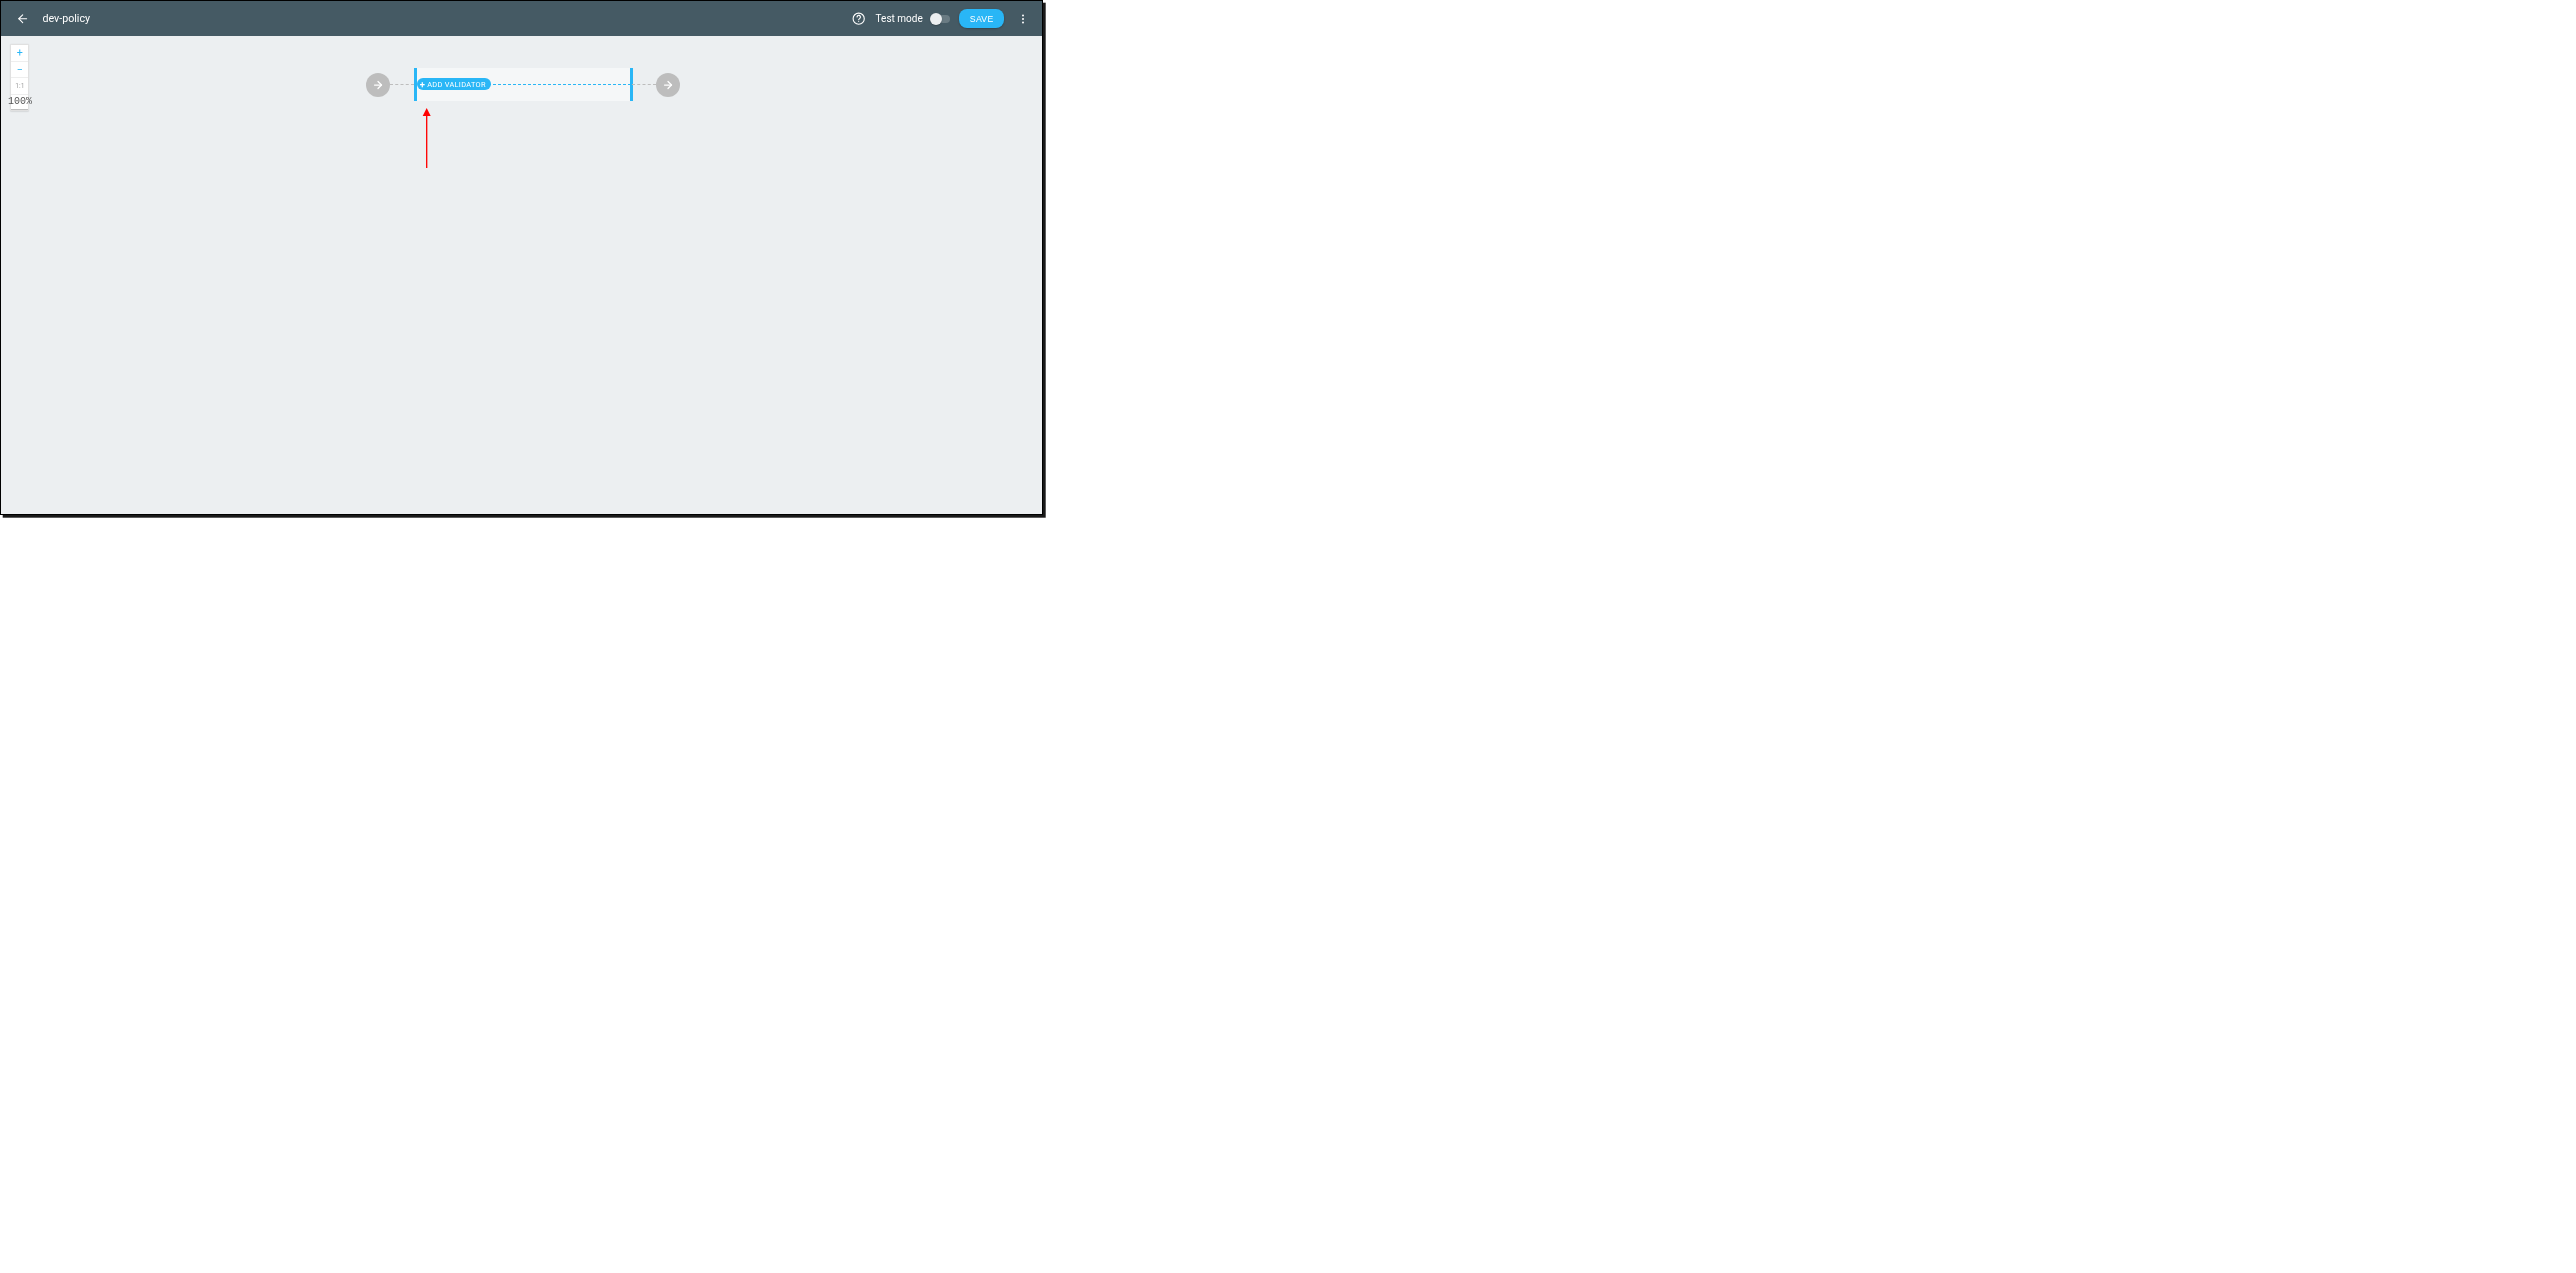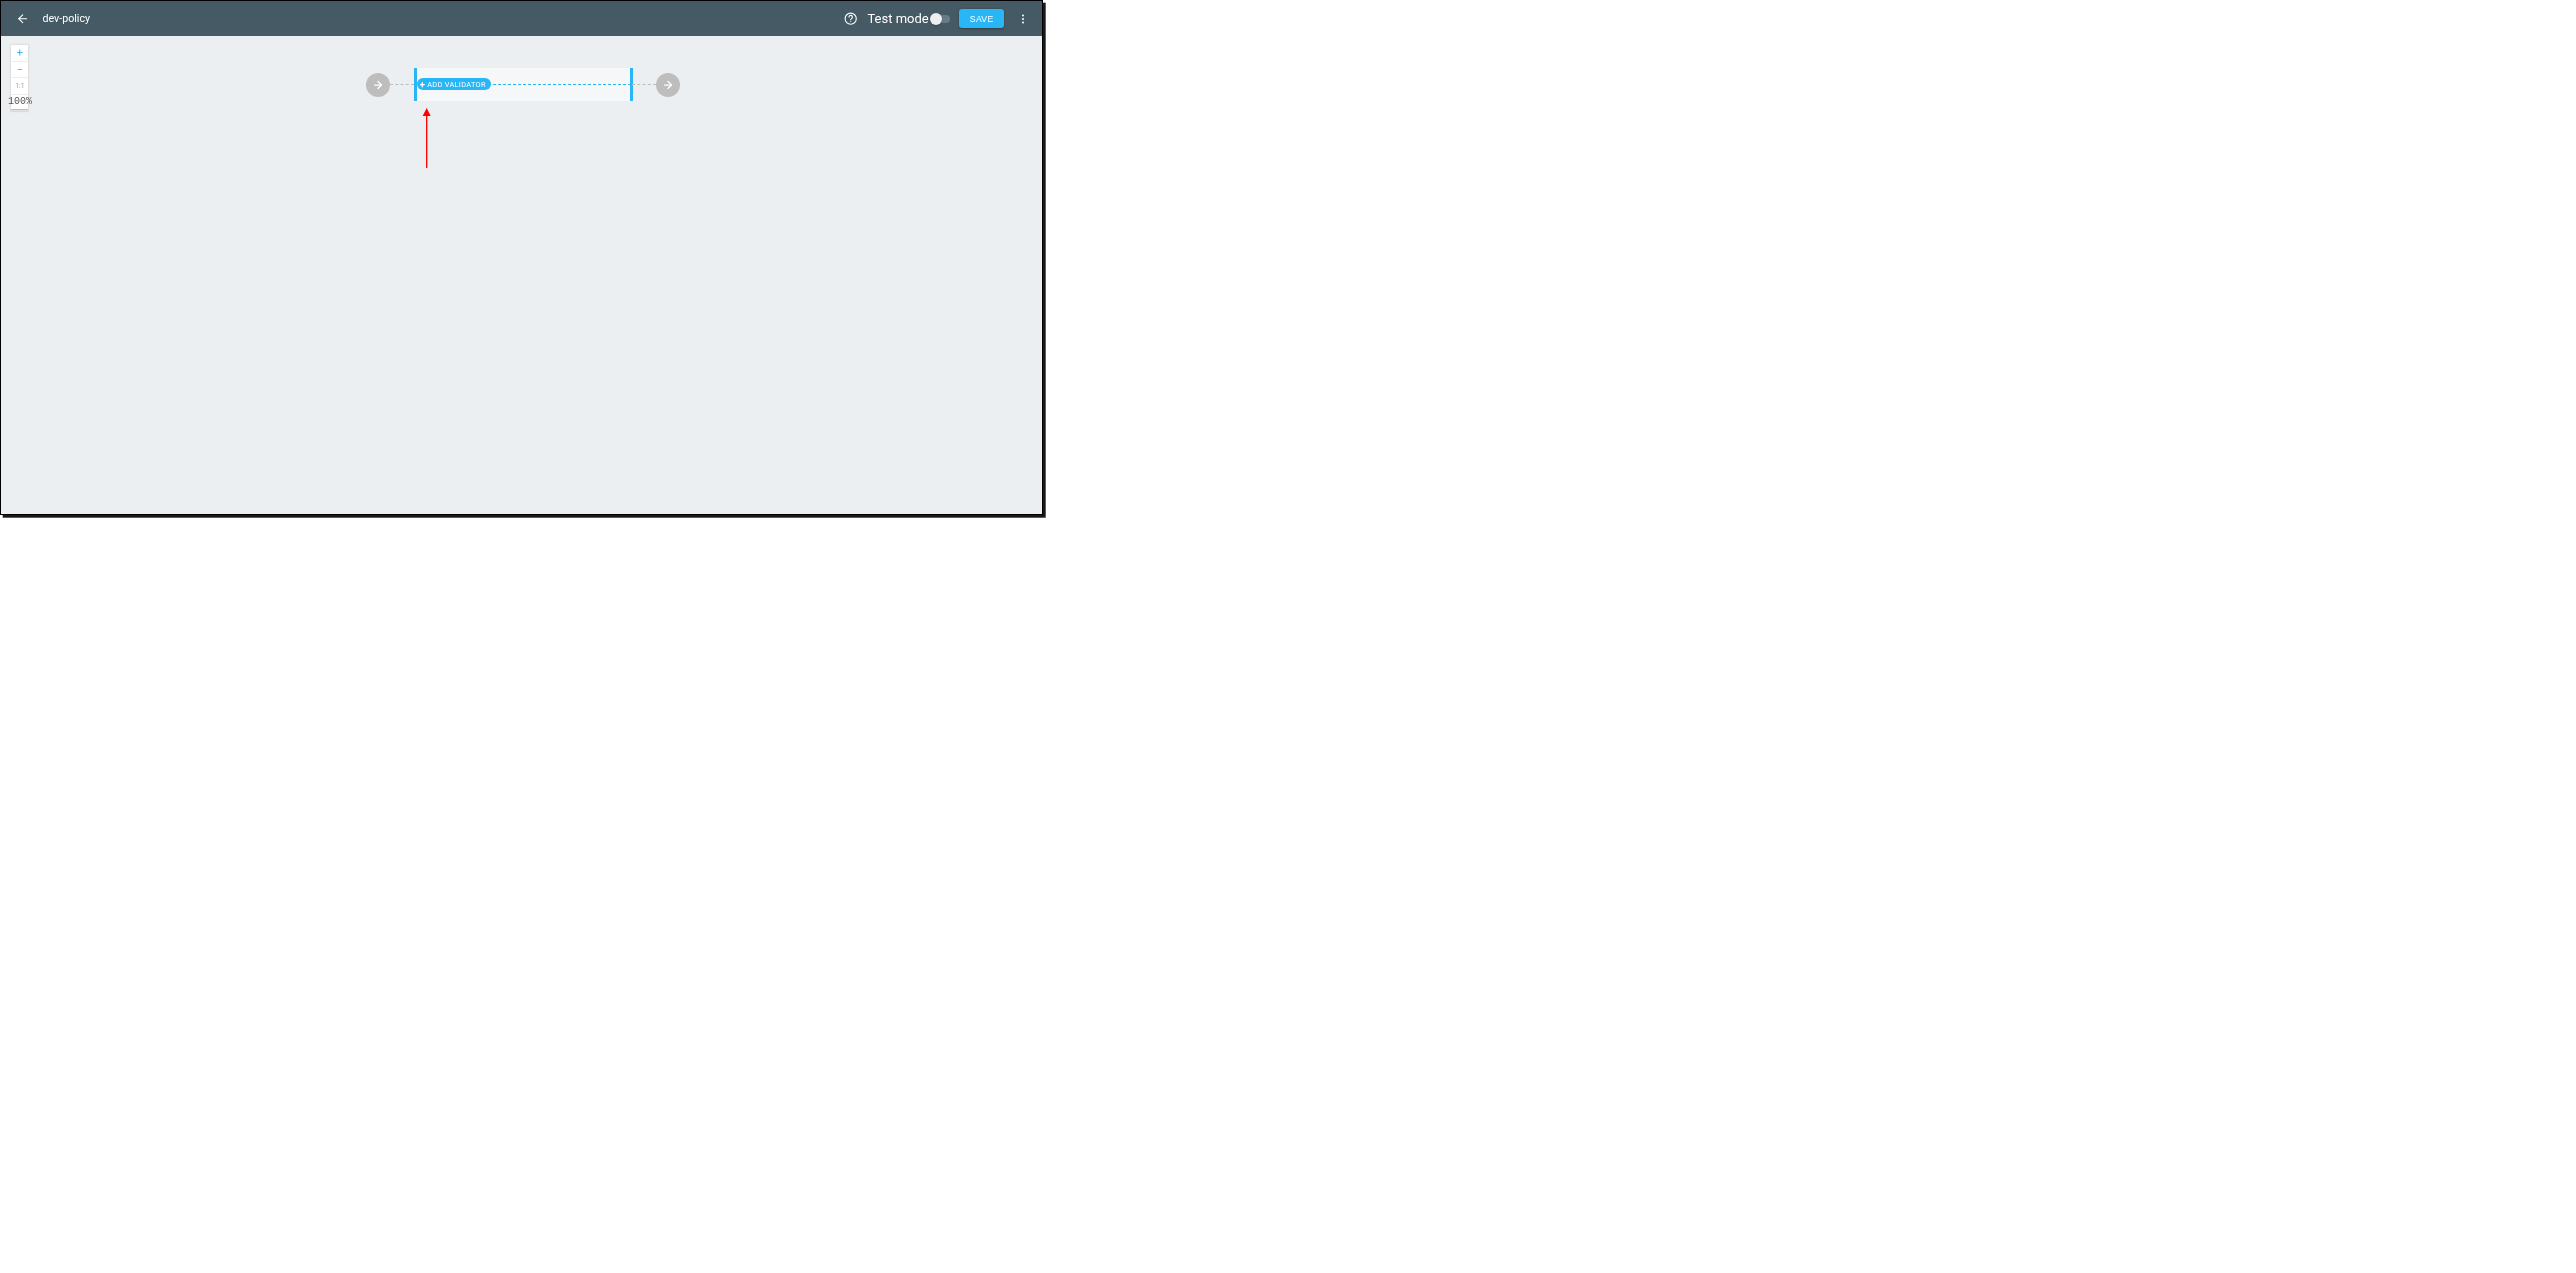--- a/index.html
+++ b/index.html
@@ -54,22 +54,22 @@
     width: 14.7px;
     height: 14.7px;
     display: flex;
     align-items: center;
     justify-content: center;
     cursor: pointer;
   }
   .testmode {
     display: flex;
     align-items: center;
-    gap: 2px;
-    font-size: 13px;
+    gap: 8px;
+    font-size: 10px;
     color: #fff;
   }
   .toggle {
     position: relative;
     width: 19px;
     height: 8px;
     background: rgba(255,255,255,0.2);
     border-radius: 5.3px;
     cursor: pointer;
   }
@@ -83,21 +83,21 @@
     border-radius: 50%;
     box-shadow: 0 0.7px 1.3px rgba(0,0,0,0.3);
   }
   .save-btn {
     background: #29b6f6;
     color: #fff;
     font-size: 8.7px;
     letter-spacing: 0.3px;
     border: none;
     padding: 4.7px 10.7px;
-    border-radius: 3px;
+    border-radius: 8px;
     cursor: pointer;
     box-shadow: 0 0.7px 2px rgba(0,0,0,0.3);
   }
   .menu-btn {
     width: 19px;
     height: 19px;
     display: flex;
     align-items: center;
     justify-content: center;
     cursor: pointer;

